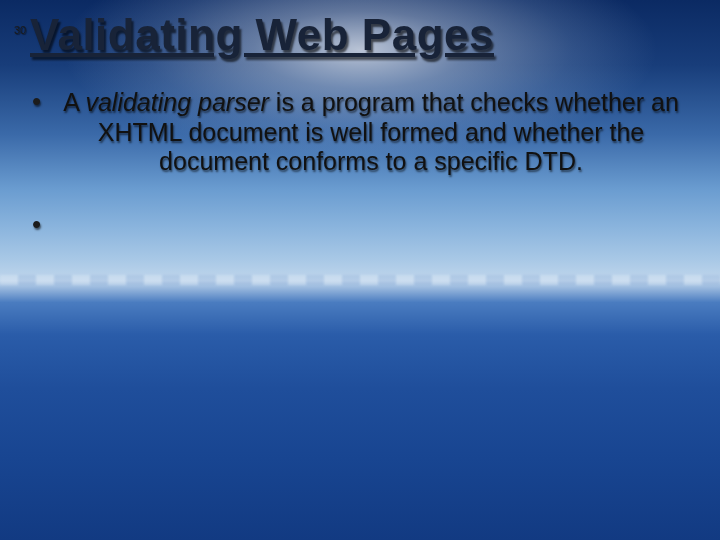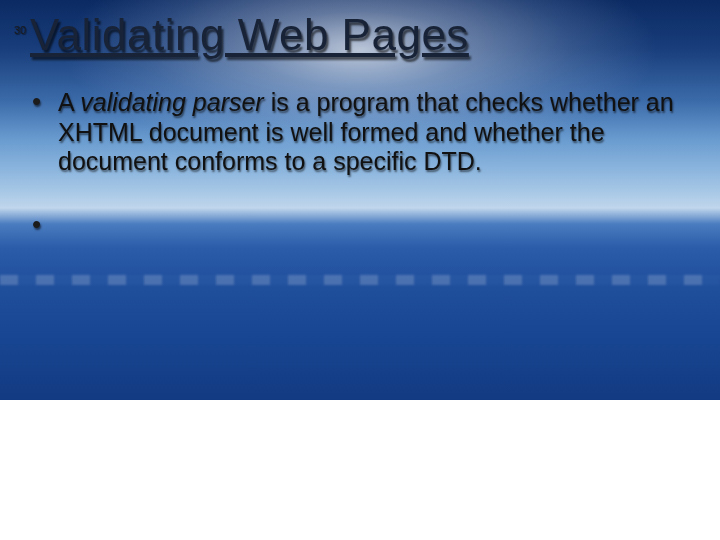--- a/index.html
+++ b/index.html
@@ -6,21 +6,21 @@
     margin: 0;
     padding: 0;
     width: 720px;
     height: 540px;
     overflow: hidden;
     font-family: Arial, Helvetica, sans-serif;
   }
   .slide {
     position: relative;
     width: 720px;
-    height: 400px;
+    height: 540px;
     box-sizing: border-box;
     background:
       linear-gradient(to bottom,
         #0b2a63 0%,
         #183d7a 12%,
         #3b6aa9 25%,
         #6a9cd0 35%,
         #8ab4dd 42%,
         #a8c8e6 48%,
         #c0d6ec 52%,
@@ -68,30 +68,31 @@
     top: 24px;
     left: 14px;
     font-size: 11px;
     color: #1a1a1a;
     text-shadow: 1px 1px 1px rgba(0,0,0,0.5);
   }
   h1.title {
     margin: 0 0 28px 0;
     padding-left: 8px;
     font-size: 44px;
-    font-weight: 400;
+    font-weight: 700;
     color: #182338;
     text-decoration: underline;
     text-shadow: 2px 3px 2px rgba(0,0,0,0.6);
     letter-spacing: 0.5px;
   }
   ul.bullets {
     list-style: none;
     margin: 0;
     padding: 0 8px 0 10px;
+    text-align: center;
   }
   ul.bullets > li {
     position: relative;
     padding-left: 26px;
     margin-bottom: 34px;
     font-size: 25px;
     line-height: 1.18;
     color: #111;
   }
   ul.bullets > li::before {

